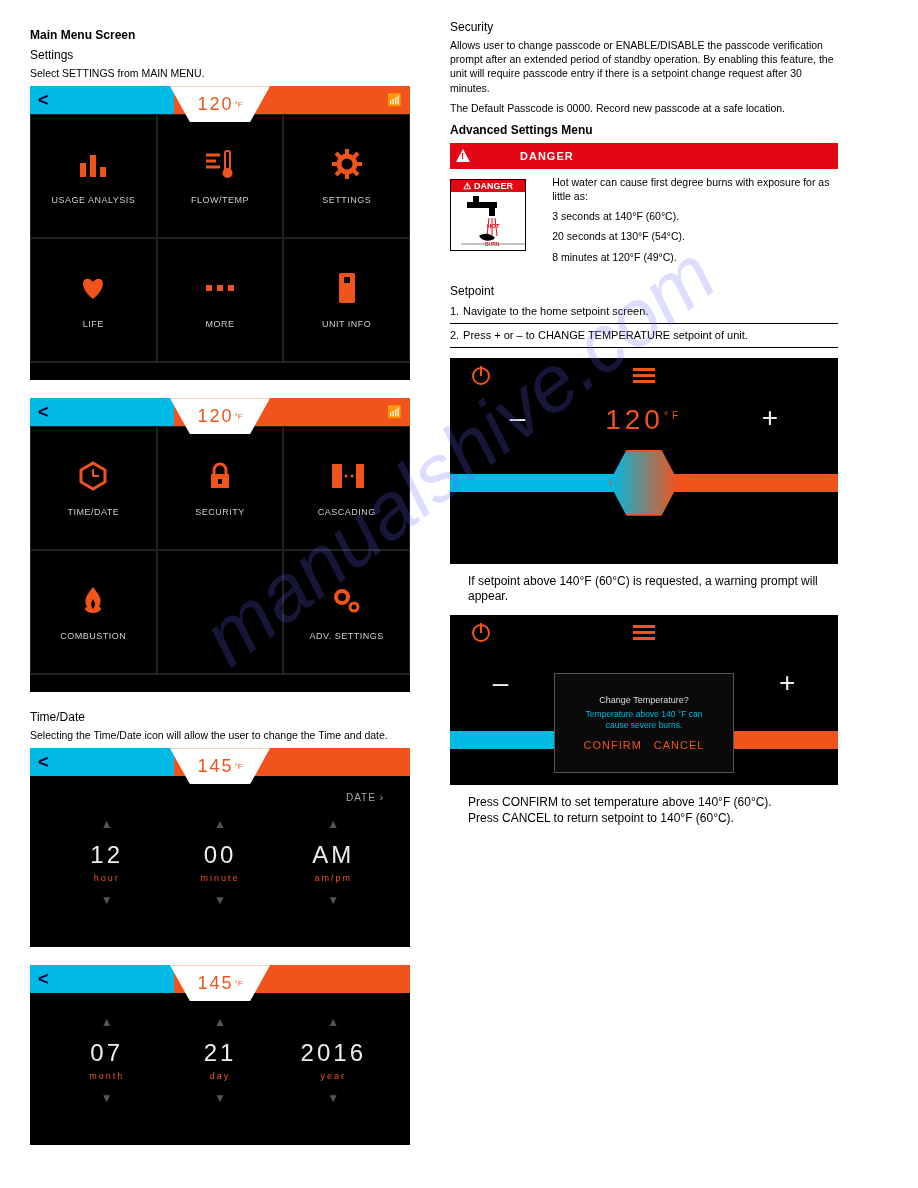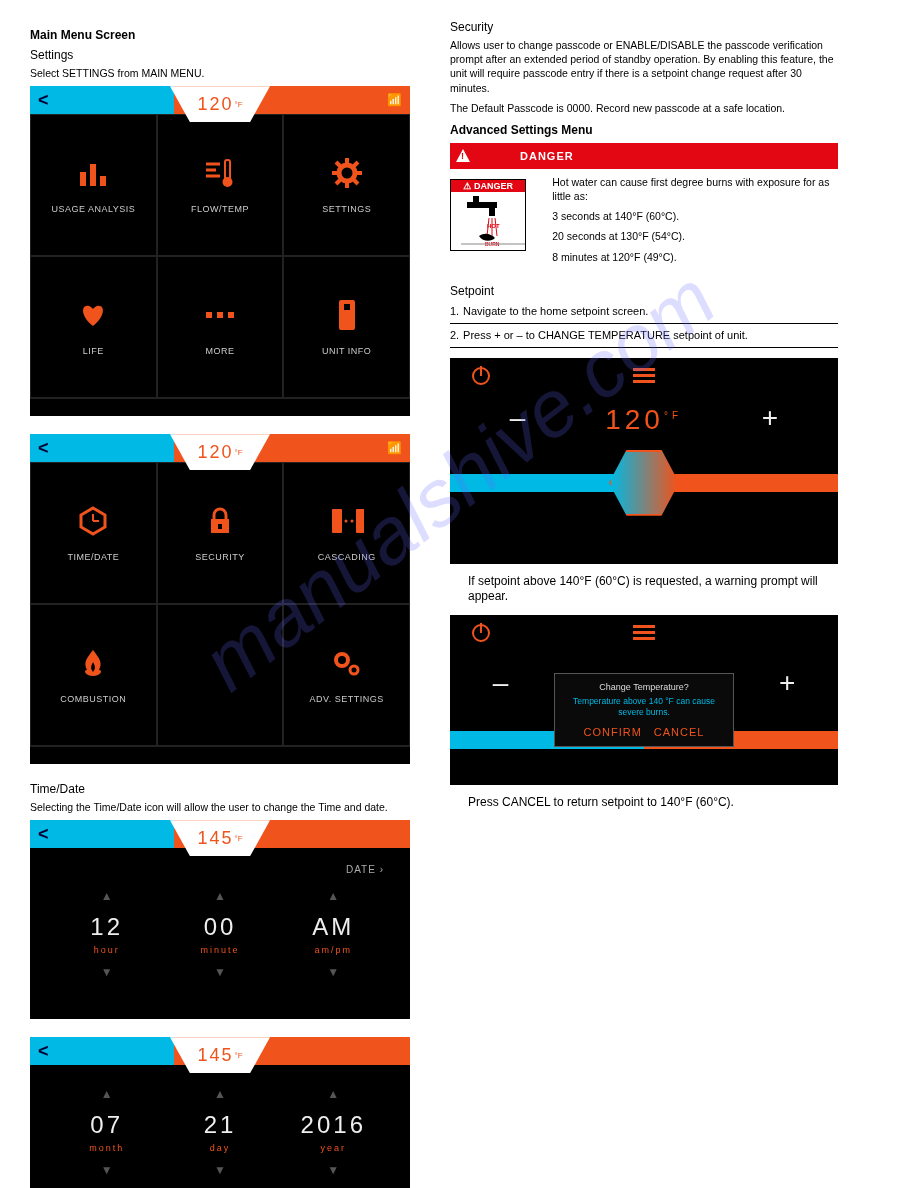--- a/index.html
+++ b/index.html
@@ -13,21 +13,21 @@
   .panel { width: 380px; background: #000; margin-bottom: 18px; position: relative; overflow: hidden; }
   .topbar { position: relative; height: 28px; display: flex; }
   .tb-left { background: #00b9e4; width: 38%; height: 28px; display:flex; align-items:center; padding-left:8px;}
   .tb-center { position:absolute; left:50%; transform:translateX(-50%); top:0; width:100px; height:36px; background:#fff; clip-path: polygon(0 0, 100% 0, 80% 100%, 20% 100%); z-index:2; display:flex; align-items:center; justify-content:center;}
   .tb-right { background: #f0531c; flex:1; height: 28px; display:flex; align-items:center; justify-content:flex-end; padding-right:8px;}
   .tb-temp { color:#f0531c; font-size:18px; letter-spacing:2px; font-weight:300;}
   .tb-unit { color:#f0531c; font-size:8px; vertical-align:super; margin-left:1px;}
   .back-chev { color:#003; font-size:18px; font-weight:bold;}
   .antenna { color:#000; font-size:12px;}
   .grid { display:grid; grid-template-columns: repeat(3, 1fr); }
-  .gcell { border:1px solid #222; height:142px; display:flex; flex-direction:column; align-items:center; justify-content:center; gap:14px;}
+  .gcell { border:1px solid #222; height:124px; display:flex; flex-direction:column; align-items:center; justify-content:center; gap:14px;}
   .gicon { width:34px; height:34px; display:flex; align-items:center; justify-content:center;}
   .glabel { color:#ccc; font-size:9px; letter-spacing:0.5px;}
   .bottombar { height:18px; border-top:1px solid #222;}
   .timepanel-body { padding: 12px 20px 30px; }
   .dt-link { text-align:right; color:#aaa; font-size:10px; letter-spacing:1px; padding:4px 6px;}
   .pickrow { display:flex; justify-content:space-around; margin:10px 0;}
   .pickval { color:#eee; font-size:24px; letter-spacing:3px; text-align:center;}
   .picklbl { color:#f0531c; font-size:9px; letter-spacing:2px; margin-top:4px;}
   .arrow-up, .arrow-down { color:#555; font-size:12px; text-align:center;}
   .pickcol { text-align:center; width:90px;}
@@ -47,21 +47,21 @@
   .hamb { display:flex; flex-direction:column; gap:3px;}
   .hamb div { width:22px; height:3px; background:#f0531c;}
   .rtemp { text-align:center; color:#f0531c; font-size:28px; letter-spacing:4px; margin-top:4px;}
   .rtemp sup { font-size:10px;}
   .plusminus { color:#eee; font-size:28px; font-weight:300;}
   .rrow { display:flex; align-items:center; justify-content:space-around; padding:6px 20px;}
   .hexrow { position:relative; height:70px; margin-top:6px; display:flex; align-items:center;}
   .bar-left { background:#00b9e4; height:18px; flex:1;}
   .bar-right { background:#f0531c; height:18px; flex:1;}
   .hex { width:70px; height:66px; background:linear-gradient(90deg,#00b9e4,#f0531c); clip-path: polygon(25% 0, 75% 0, 100% 50%, 75% 100%, 25% 100%, 0 50%); position:absolute; left:50%; transform:translateX(-50%); border:2px solid #f0531c;}
-  .popup { position:absolute; left:50%; transform:translateX(-50%); top:58px; width:180px; border:1px solid #555; background:#0a0a0a; padding:8px; text-align:center;}
+  .popup { position:absolute; left:50%; transform:translateX(-50%); top:58px; width:180px; border:1px solid #555; background:#0a0a0a; padding:21px; text-align:center;}
   .pop-q { color:#ddd; font-size:9px; margin-bottom:4px;}
   .pop-w { color:#00b9e4; font-size:8.5px; line-height:1.3; margin-bottom:8px;}
   .pop-btns { display:flex; justify-content:center; gap:12px;}
   .pop-btn { color:#f0531c; font-size:11px; letter-spacing:1px;}
   .belowtxt { color:#000; font-size:12px; line-height:1.3;margin-left:18px;}
   .pgnum { text-align:center; font-size:11px; margin-top:30px;}
   .watermark { position:absolute; left:50%; top:36%; transform:translate(-50%,-50%) rotate(-38deg); font-size:80px; color:rgba(100,100,255,0.22); font-style:italic; font-weight:400; pointer-events:none; z-index:5;}
   svg { display:block; }
   .fauceticon { position:absolute; left:8px; top:4px;}
 </style>
@@ -424,17 +424,18 @@
       <div class="popup">
         <div class="pop-q">Change Temperature?</div>
         <div class="pop-w">Temperature above 140 °F can cause severe burns.</div>
         <div class="pop-btns">
           <span class="pop-btn">CONFIRM</span>
           <span class="pop-btn">CANCEL</span>
         </div>
       </div>
     </div>
 
+    <div class="belowtxt">Press CONFIRM to set temperature above 140°F (60°C).</div>
     <div class="belowtxt">Press CANCEL to return setpoint to 140°F (60°C).</div>
   </div>
 </div>
 
 <div class="pgnum">48</div>
 
 </body></html>

